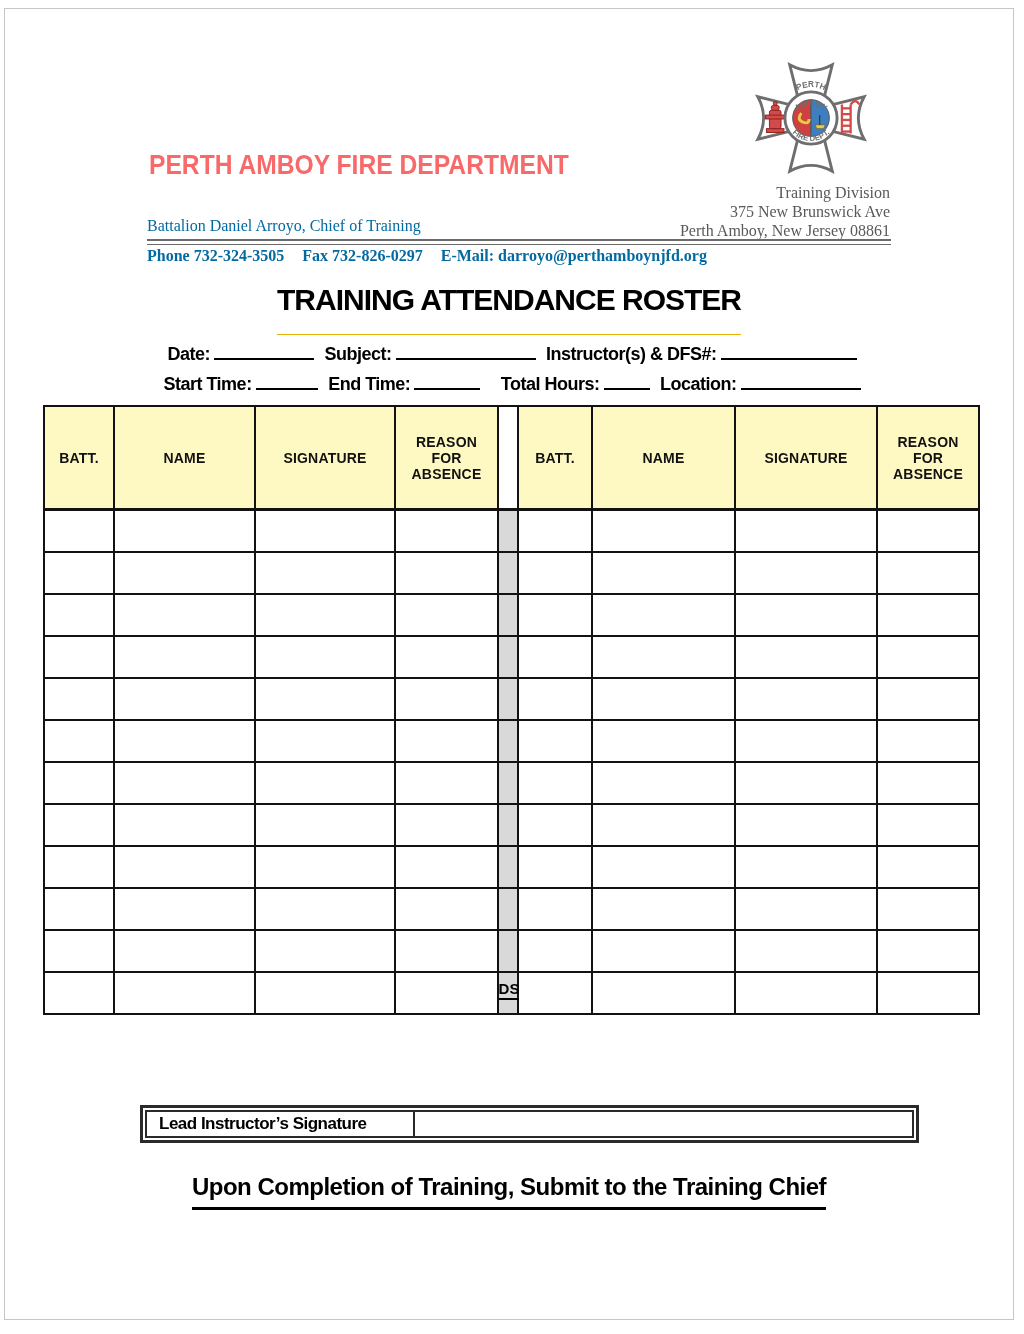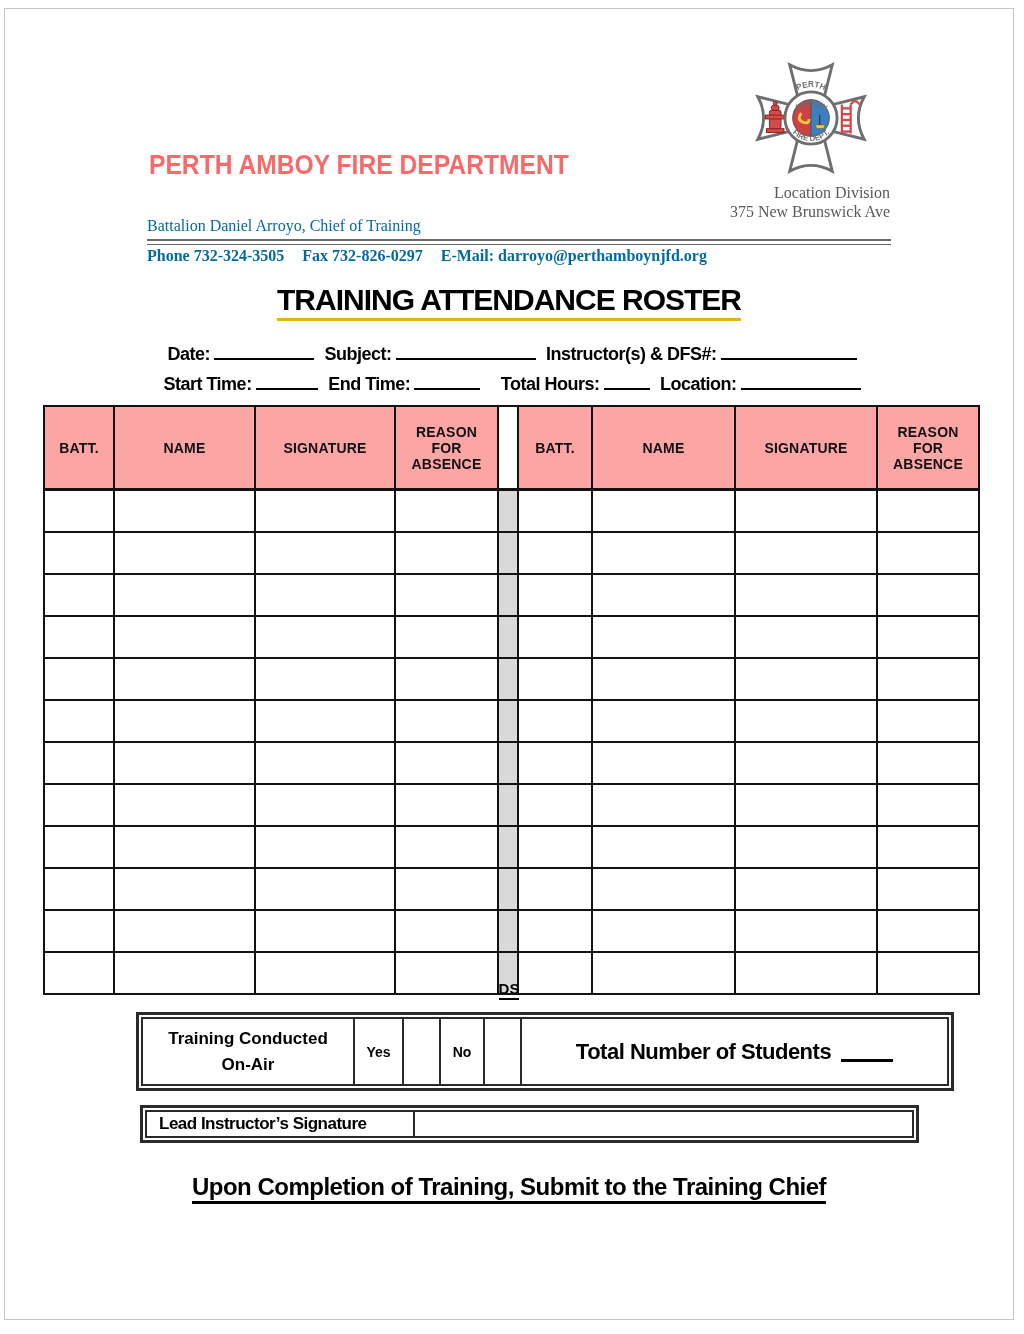--- a/index.html
+++ b/index.html
@@ -18,34 +18,34 @@
   .hrule{position:absolute;left:142px;top:230px;width:744px;height:3px;
          border-top:2px solid #6b6b6b;border-bottom:1px solid #6b6b6b;}
   .contact-row{position:absolute;left:142px;top:238px;width:744px;display:flex;
                justify-content:flex-start;font-size:16px;font-weight:bold;}
   .contact-left span{margin-right:18px;}
   .logo-wrap{position:absolute;left:748px;top:50px;width:116px;height:118px;}
 
   
   .form-title{position:absolute;left:0;top:274px;width:100%;text-align:center;
               font-size:30px;font-weight:700;letter-spacing:-1px;}
-  .form-title span{border-bottom:3px solid #eab308;padding-bottom:2px;}
+  .form-title span{border-bottom:1px solid #eab308;padding-bottom:18px;}
 
   
   .fieldline{position:absolute;left:0;width:100%;text-align:center;font-size:18px;
              font-weight:700;letter-spacing:-0.5px;white-space:nowrap;}
   .fl1{top:334px;} .fl2{top:364px;}
   .flabel{margin:0 4px 0 6px;}
   .blank{display:inline-block;border-bottom:2px solid #000;height:15px;vertical-align:baseline;}
 
   
   table.roster{position:absolute;left:38px;top:396px;width:935px;border-collapse:collapse;
                table-layout:fixed;}
-  table.roster th{background:#fca5a5;border:2px solid #121212;border-bottom:3px solid #121212;
-                  font-size:14px;font-weight:700;height:69px;padding:6px 12px;color:#111;
+  table.roster th{background:#fef9c3;border:2px solid #121212;border-bottom:3px solid #121212;
+                  font-size:14px;font-weight:700;height:69px;padding:16px 12px;color:#111;
                   letter-spacing:0.2px;}
   table.roster th.sep{background:#ffffff;padding:0;}
   table.roster td{border:2px solid #121212;height:38px;background:#fff;}
   table.roster td.sep{background:#d9d9d9;}
 
   
   .ds-label{position:absolute;left:0;top:971px;width:100%;text-align:center;
             font-size:15px;font-weight:700;}
   .ds-label span{border-bottom:2px solid #000;padding-bottom:1px;}
 
@@ -63,21 +63,21 @@
   .no-cell{width:44px;font-size:14px;font-weight:700;}
   .total-cell{flex:1;font-size:22px;font-weight:700;letter-spacing:-0.5px;}
   .total-cell .blank{height:18px;margin-left:10px;border-bottom:3px solid #000;}
   .sig-label-cell{width:268px;justify-content:flex-start;padding-left:12px;font-size:17px;
                   font-weight:700;border-right:2px solid #2a2a2a;letter-spacing:-0.5px;}
   .sig-line-cell{flex:1;}
 
   
   .footer-note{position:absolute;left:0;top:1164px;width:100%;text-align:center;
                font-size:24px;font-weight:700;letter-spacing:-0.5px;}
-  .footer-note span{border-bottom:3px solid #000;padding-bottom:1px;}
+  .footer-note span{border-bottom:3px solid #000;padding-bottom:7px;}
 </style>
 </head>
 <body>
 
 <div class="canvas">
   <div class="page">
 
     <div class="dept-name" style="color:#f8696a;">PERTH AMBOY FIRE DEPARTMENT</div>
 
     <div class="logo-wrap">
@@ -130,22 +130,23 @@
             <textPath href="#arcA" startOffset="50%" text-anchor="middle">AMBOY</textPath>
           </text>
           <text font-size="8">
             <textPath href="#arcB" startOffset="50%" text-anchor="middle">FIRE DEPT.</textPath>
           </text>
         </g>
       </svg>
     </div>
 
     <div class="addr-block">
-      <div>Location Division</div>
+      <div>Training Division</div>
       <div>375 New Brunswick Ave</div>
+      <div>Perth Amboy, New Jersey 08861</div>
     </div>
 
     <div class="chief-line letterhead">Battalion Daniel Arroyo, Chief of Training</div>
 
     <div class="hrule"></div>
 
     <div class="contact-row letterhead">
       <div class="contact-left">
         <span>Phone 732-324-3505</span><span>Fax 732-826-0297</span>
       </div>
@@ -326,36 +327,20 @@
             <td></td>
             <td></td>
           </tr>
         </tbody>
     </table>
 
     <div class="ds-label">
       <span>DS</span>
     </div>
 
-    <div class="dbox summary-box">
-      <div class="dbox-inner">
-        <div class="cell bordered onair-label">
-          <div>Training Conducted</div>
-          <div>On-Air</div>
-        </div>
-        <div class="cell bordered yes-cell">Yes</div>
-        <div class="cell bordered chk-cell"></div>
-        <div class="cell bordered no-cell">No</div>
-        <div class="cell bordered chk-cell"></div>
-        <div class="cell total-cell">
-          <span>Total Number of Students</span>
-          <span class="blank" style="width:52px"></span>
-        </div>
-      </div>
-    </div>
 
     <div class="dbox sig-box">
       <div class="dbox-inner">
         <div class="cell sig-label-cell">Lead Instructor’s Signature</div>
         <div class="cell sig-line-cell"></div>
       </div>
     </div>
 
     <div class="footer-note">
       <span>Upon Completion of Training, Submit to the Training Chief</span>

